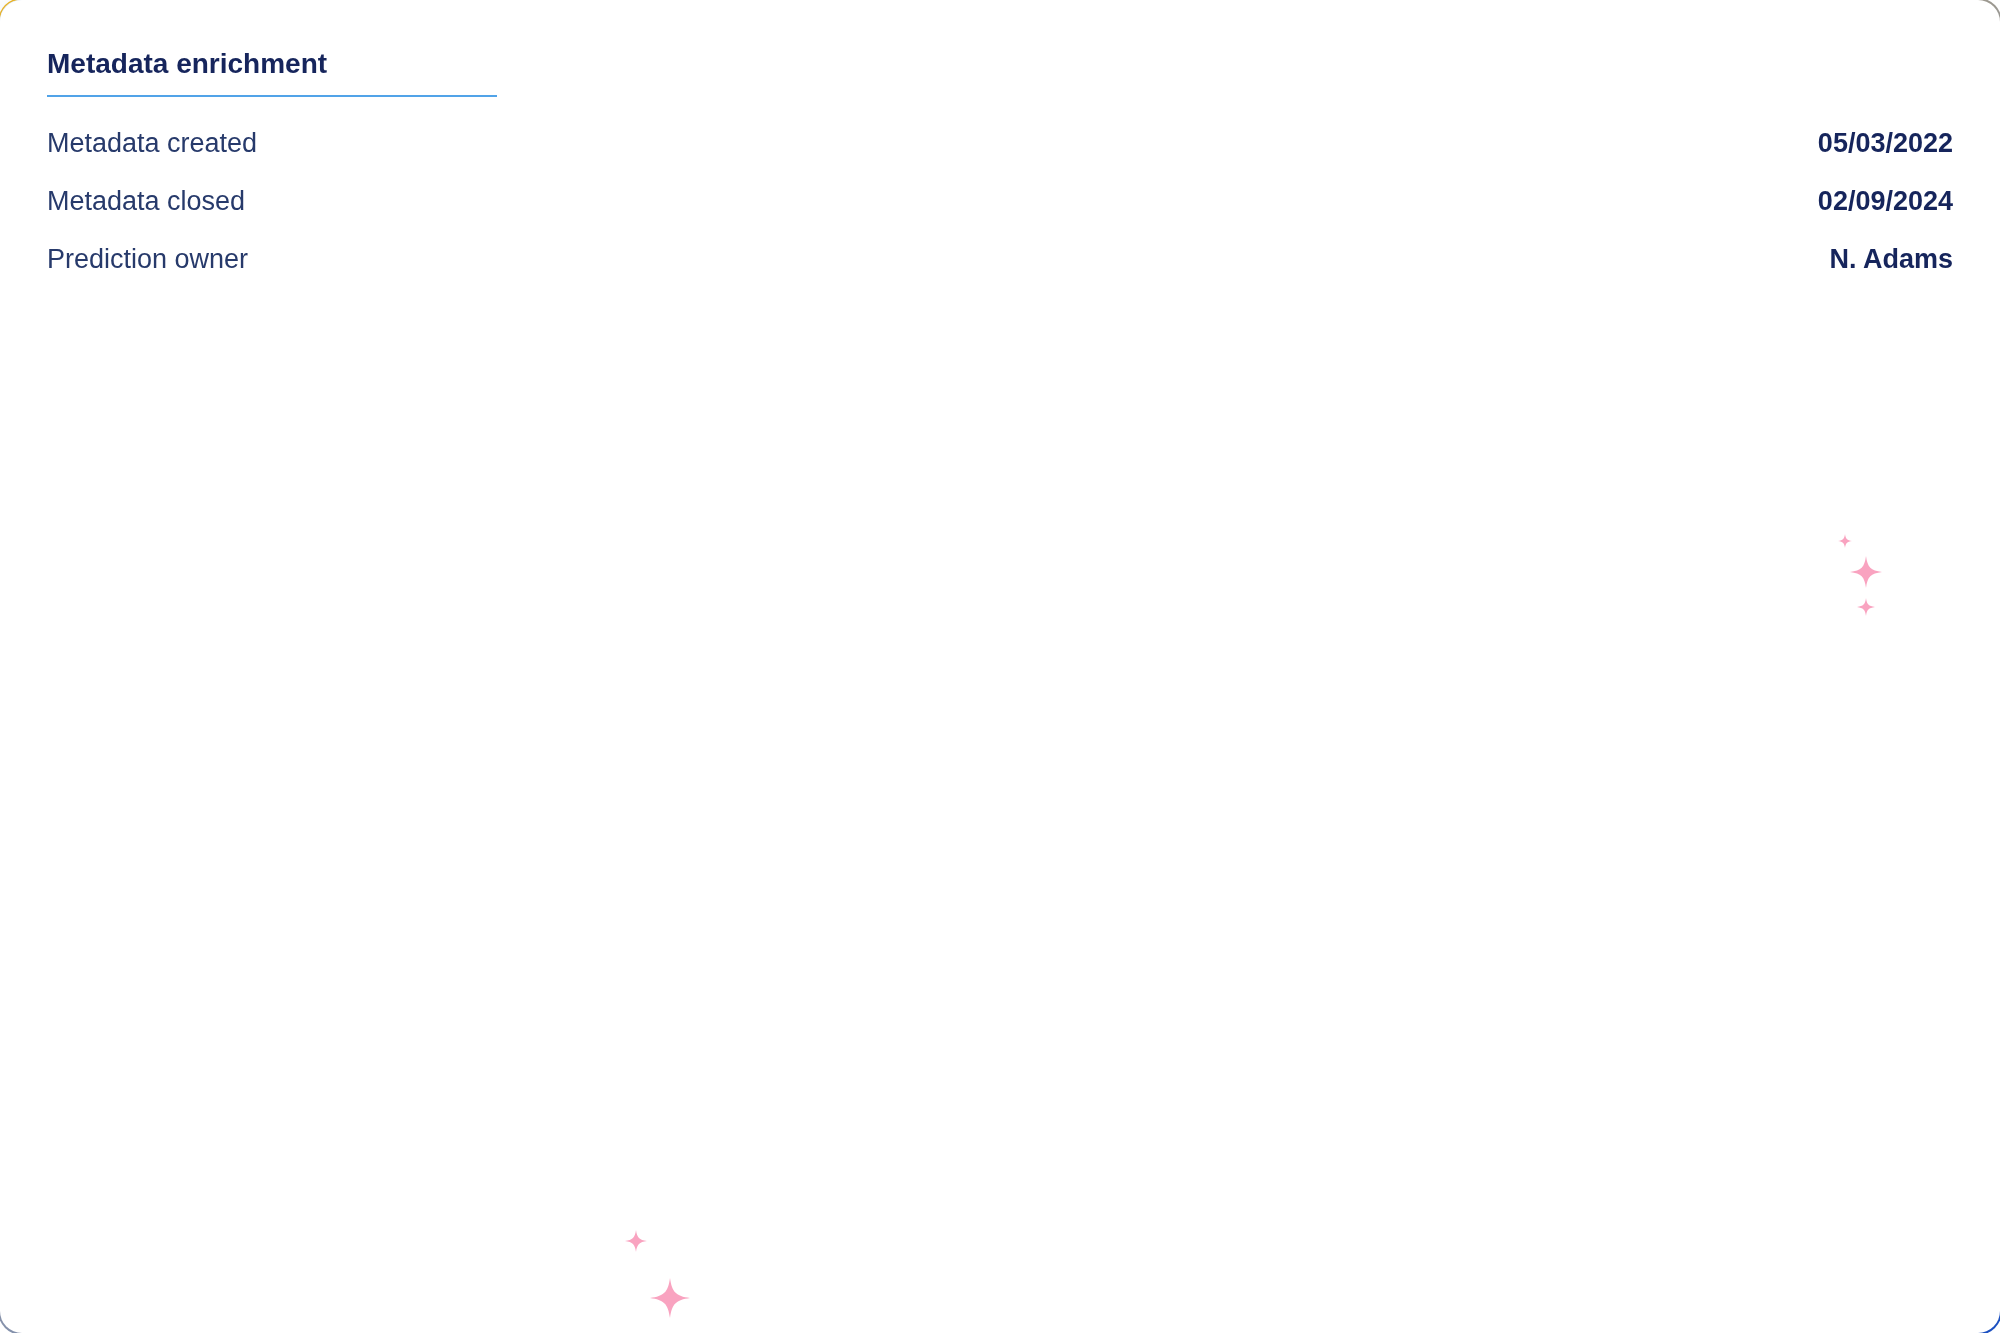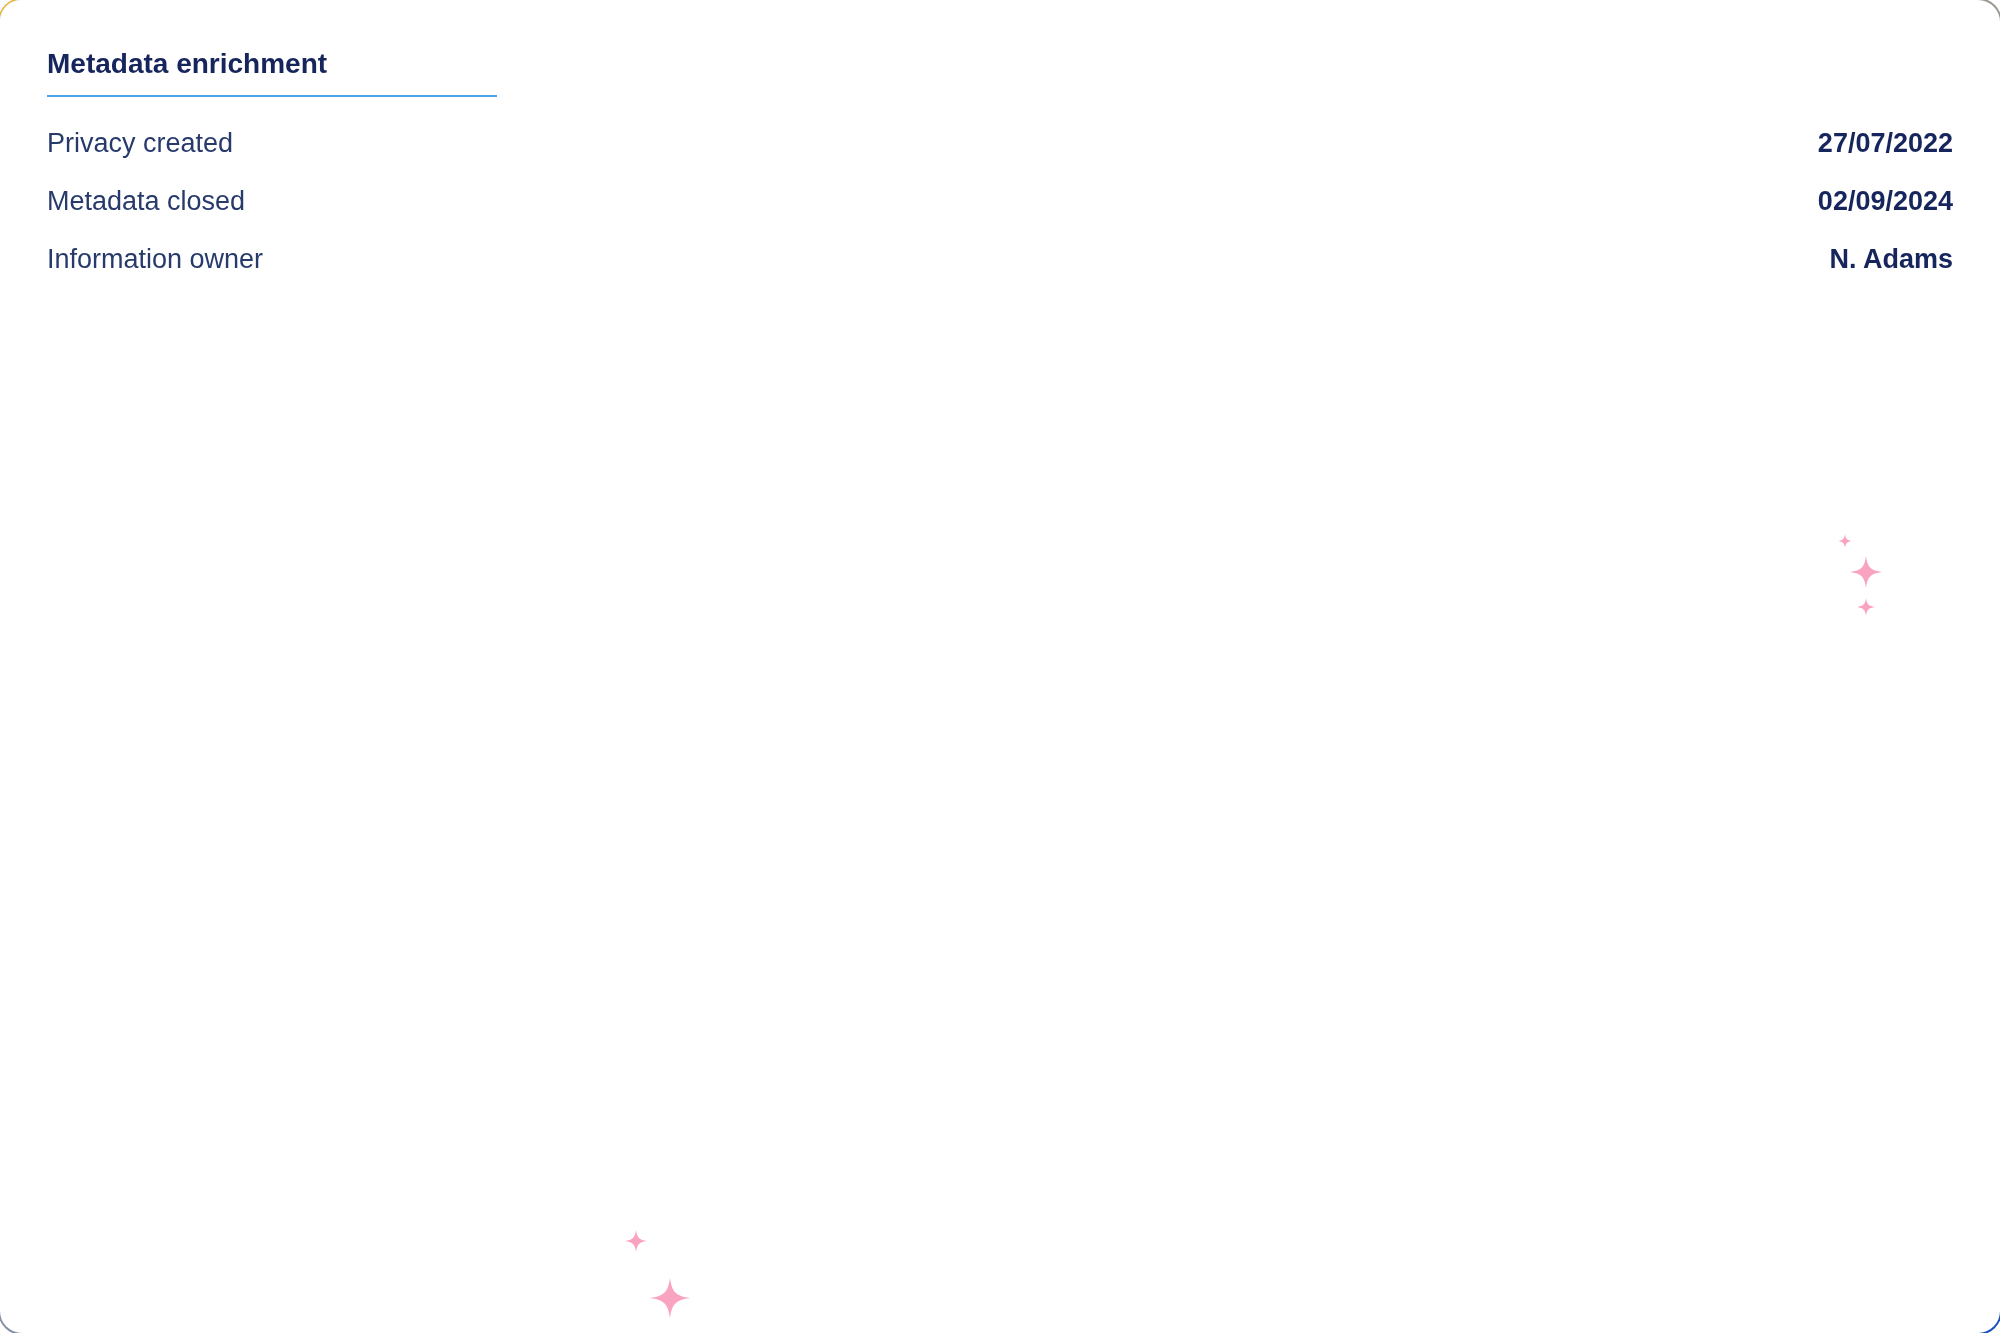--- a/index.html
+++ b/index.html
@@ -330,29 +330,29 @@
   
   
 </div>
 
 <div id="meta-card">
   <div class="meta-inner">
     <div class="meta-title">Metadata enrichment</div>
     <div class="meta-rule"></div>
 
     <div class="meta-row" style="top:128px;">
-      <span class="meta-key">Privacy created</span>
-      <span class="meta-val">27/07/2022</span>
+      <span class="meta-key">Metadata created</span>
+      <span class="meta-val">05/03/2022</span>
     </div>
     <div class="meta-row" style="top:186px;">
       <span class="meta-key">Metadata closed</span>
       <span class="meta-val">02/09/2024</span>
     </div>
     <div class="meta-row" style="top:244px;">
-      <span class="meta-key">Information owner</span>
+      <span class="meta-key">Prediction owner</span>
       <span class="meta-val">N. Adams</span>
     </div>
   </div>
 </div>
 
 <span class="sparkle" style="left:1838px;top:534px;">
   <svg viewBox="0 0 14 14" width="14" height="14">
       <path d="M7 0 C7.7 5 9 6.3 14 7 C9 7.7 7.7 9 7 14 C6.3 9 5 7.7 0 7 C5 6.3 6.3 5 7 0 Z" fill="#f9a3c0"></path>
     </svg>
 </span>

